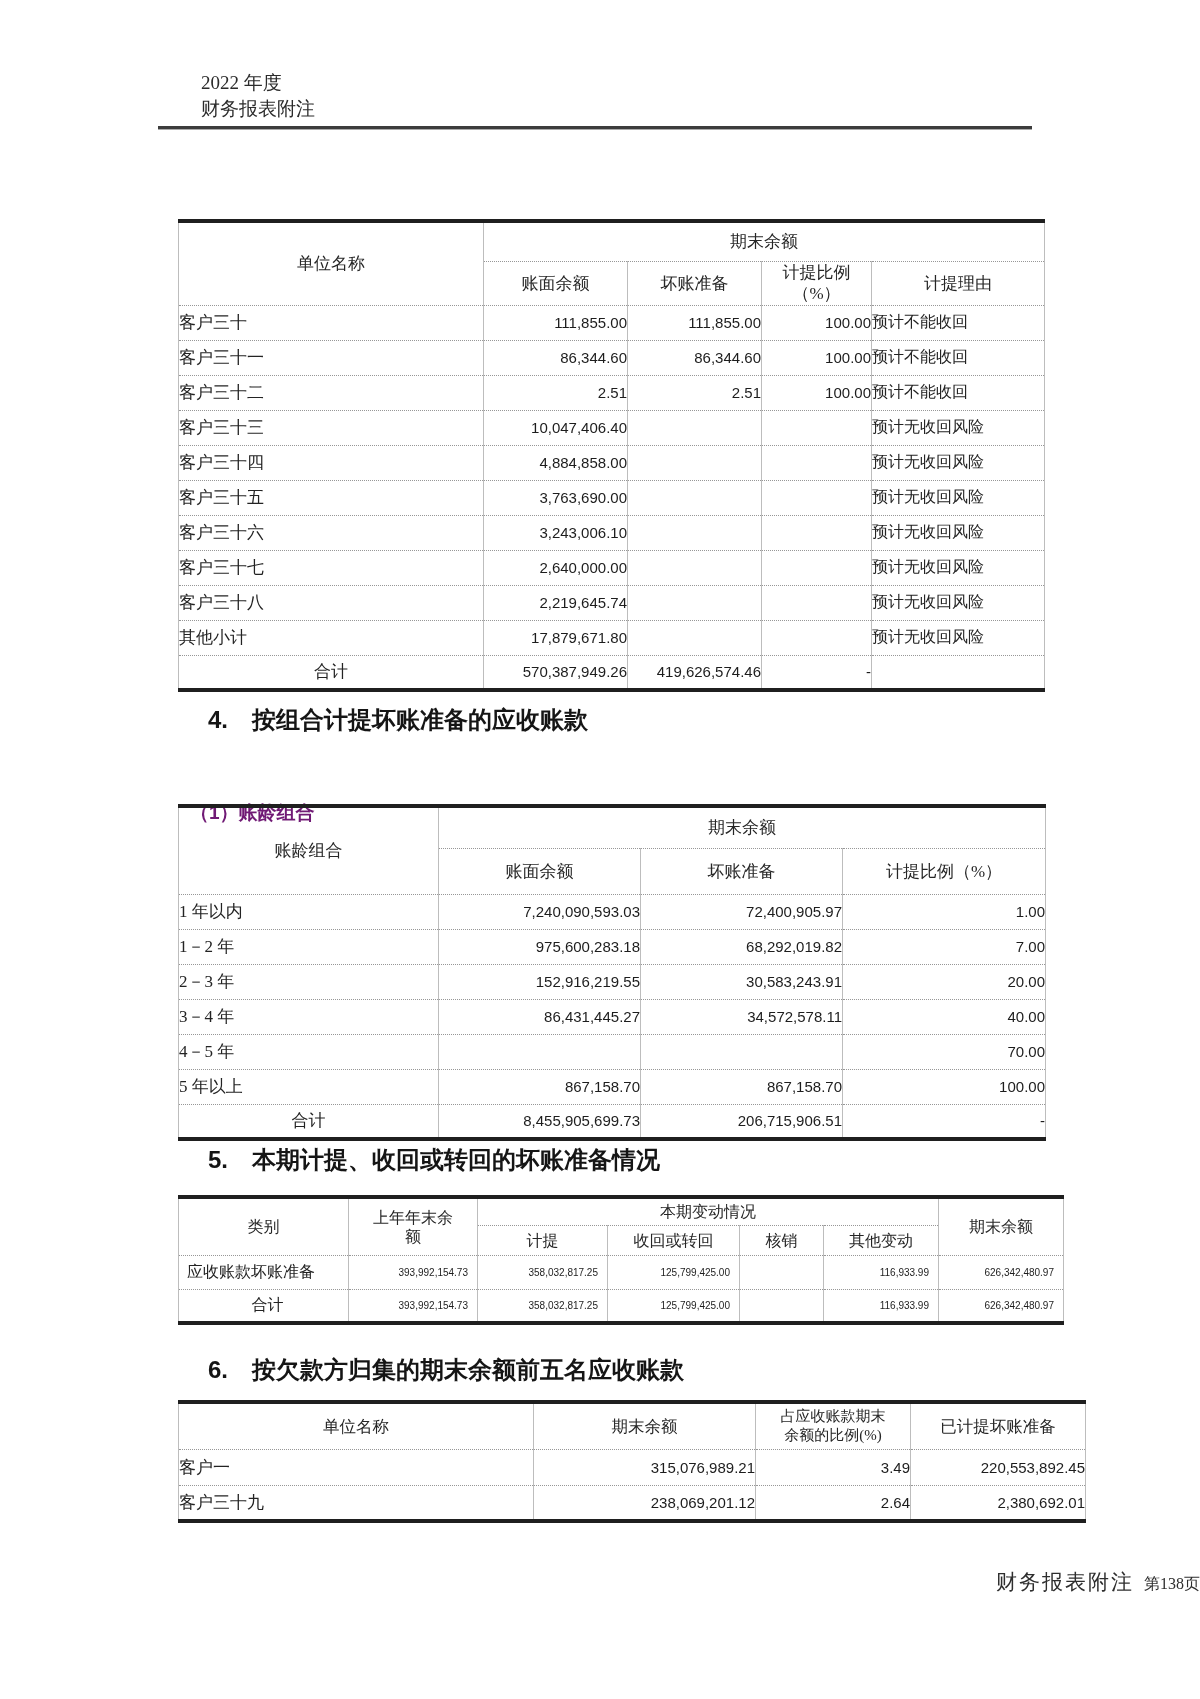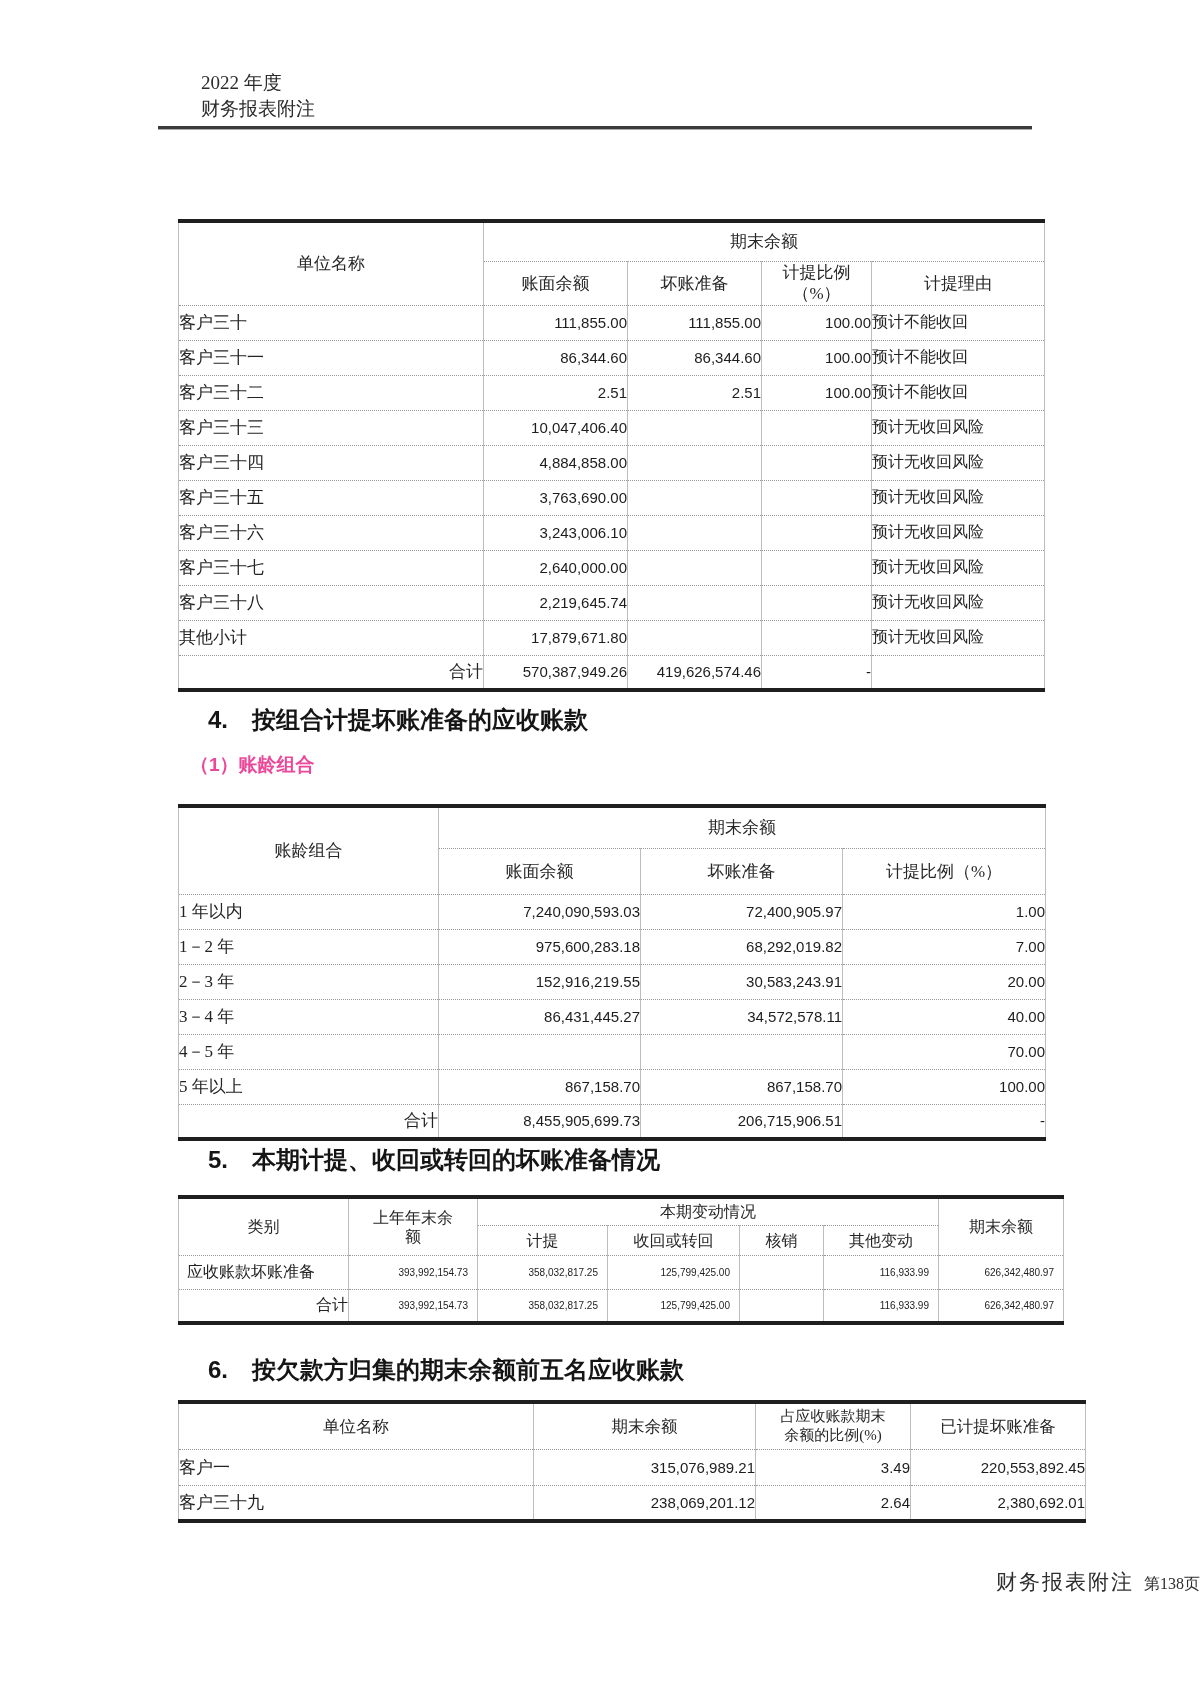--- a/index.html
+++ b/index.html
@@ -19,42 +19,42 @@
   }
   table.fin th,table.fin td{
     border-left:1px solid #bdbdbd;border-right:1px solid #bdbdbd;
     border-top:1px dotted #979797;border-bottom:1px dotted #979797;
     overflow:hidden;padding:0;
   }
   table.fin th{font-weight:normal;text-align:center;white-space:pre-line;font-size:17px;line-height:21px;color:#262626;}
   td.name{text-align:left;padding-left:14px;font-size:17px;}
   td.num{text-align:right;padding-right:12px;font-size:15px;font-family:"Liberation Sans","DejaVu Sans",sans-serif;color:#1d1d1d;}
   td.reason{text-align:left;padding-left:13px;font-size:16px;}
-  tr.total td:first-child{text-align:right;padding-left:0;}
+  tr.total td:first-child{text-align:center;padding-left:0;}
   
   #t1{left:178px;top:219px;width:866px;}
   #t1 tr.h1{height:40px;} #t1 tr.h2{height:44px;} #t1 tbody tr{height:35px;}
   
   #t2{left:178px;top:804px;width:867px;}
   #t2 tr.h1{height:42px;} #t2 tr.h2{height:46px;} #t2 tbody tr{height:35px;}
   
   #t3{left:178px;top:1195px;width:885px;}
   #t3 tr.h1{height:28px;} #t3 tr.h2{height:30px;padding-left:27px;} #t3 tbody tr{height:34px;margin-left:8px;}
   #t3 th{font-size:16px;line-height:19px;}
   #t3 td.name{font-size:16px;padding-left:8px;}
   #t3 td.num{font-size:10px;padding-right:9px;}
   
   #t4{left:178px;top:1400px;width:907px;}
   #t4 thead tr{height:47px;} #t4 tbody tr{height:36px;}
   #t4 th{font-size:16.5px;}
   #t4 th.small-th{font-size:15px;line-height:19px;text-align:center;}
   
   .sec{font-family:"Liberation Sans","DejaVu Sans",sans-serif;font-weight:bold;font-size:24px;line-height:28px;color:#151515;}
   .sec .no{display:inline-block;min-width:44px;}
-  .sub{font-family:"Liberation Sans","DejaVu Sans",sans-serif;font-weight:bold;font-size:19px;line-height:26px;color:#ec4899;}
+  .sub{font-family:"Liberation Sans","DejaVu Sans",sans-serif;font-weight:bold;font-size:19px;line-height:26px;color:#701a75;margin-top:48px;}
   #h4{left:208px;top:706px;}
   #h4sub{left:190px;top:752px;}
   #h5{left:208px;top:1146px;}
   #h6{left:208px;top:1356px;}
   
   .footer{left:0;top:1568px;width:1200px;text-align:right;color:#2e2e2e;}
   .footer .f1{font-size:21px;letter-spacing:2px;}
   .footer .f2{font-size:16px;margin-left:10px;}
 </style>
 </head>

